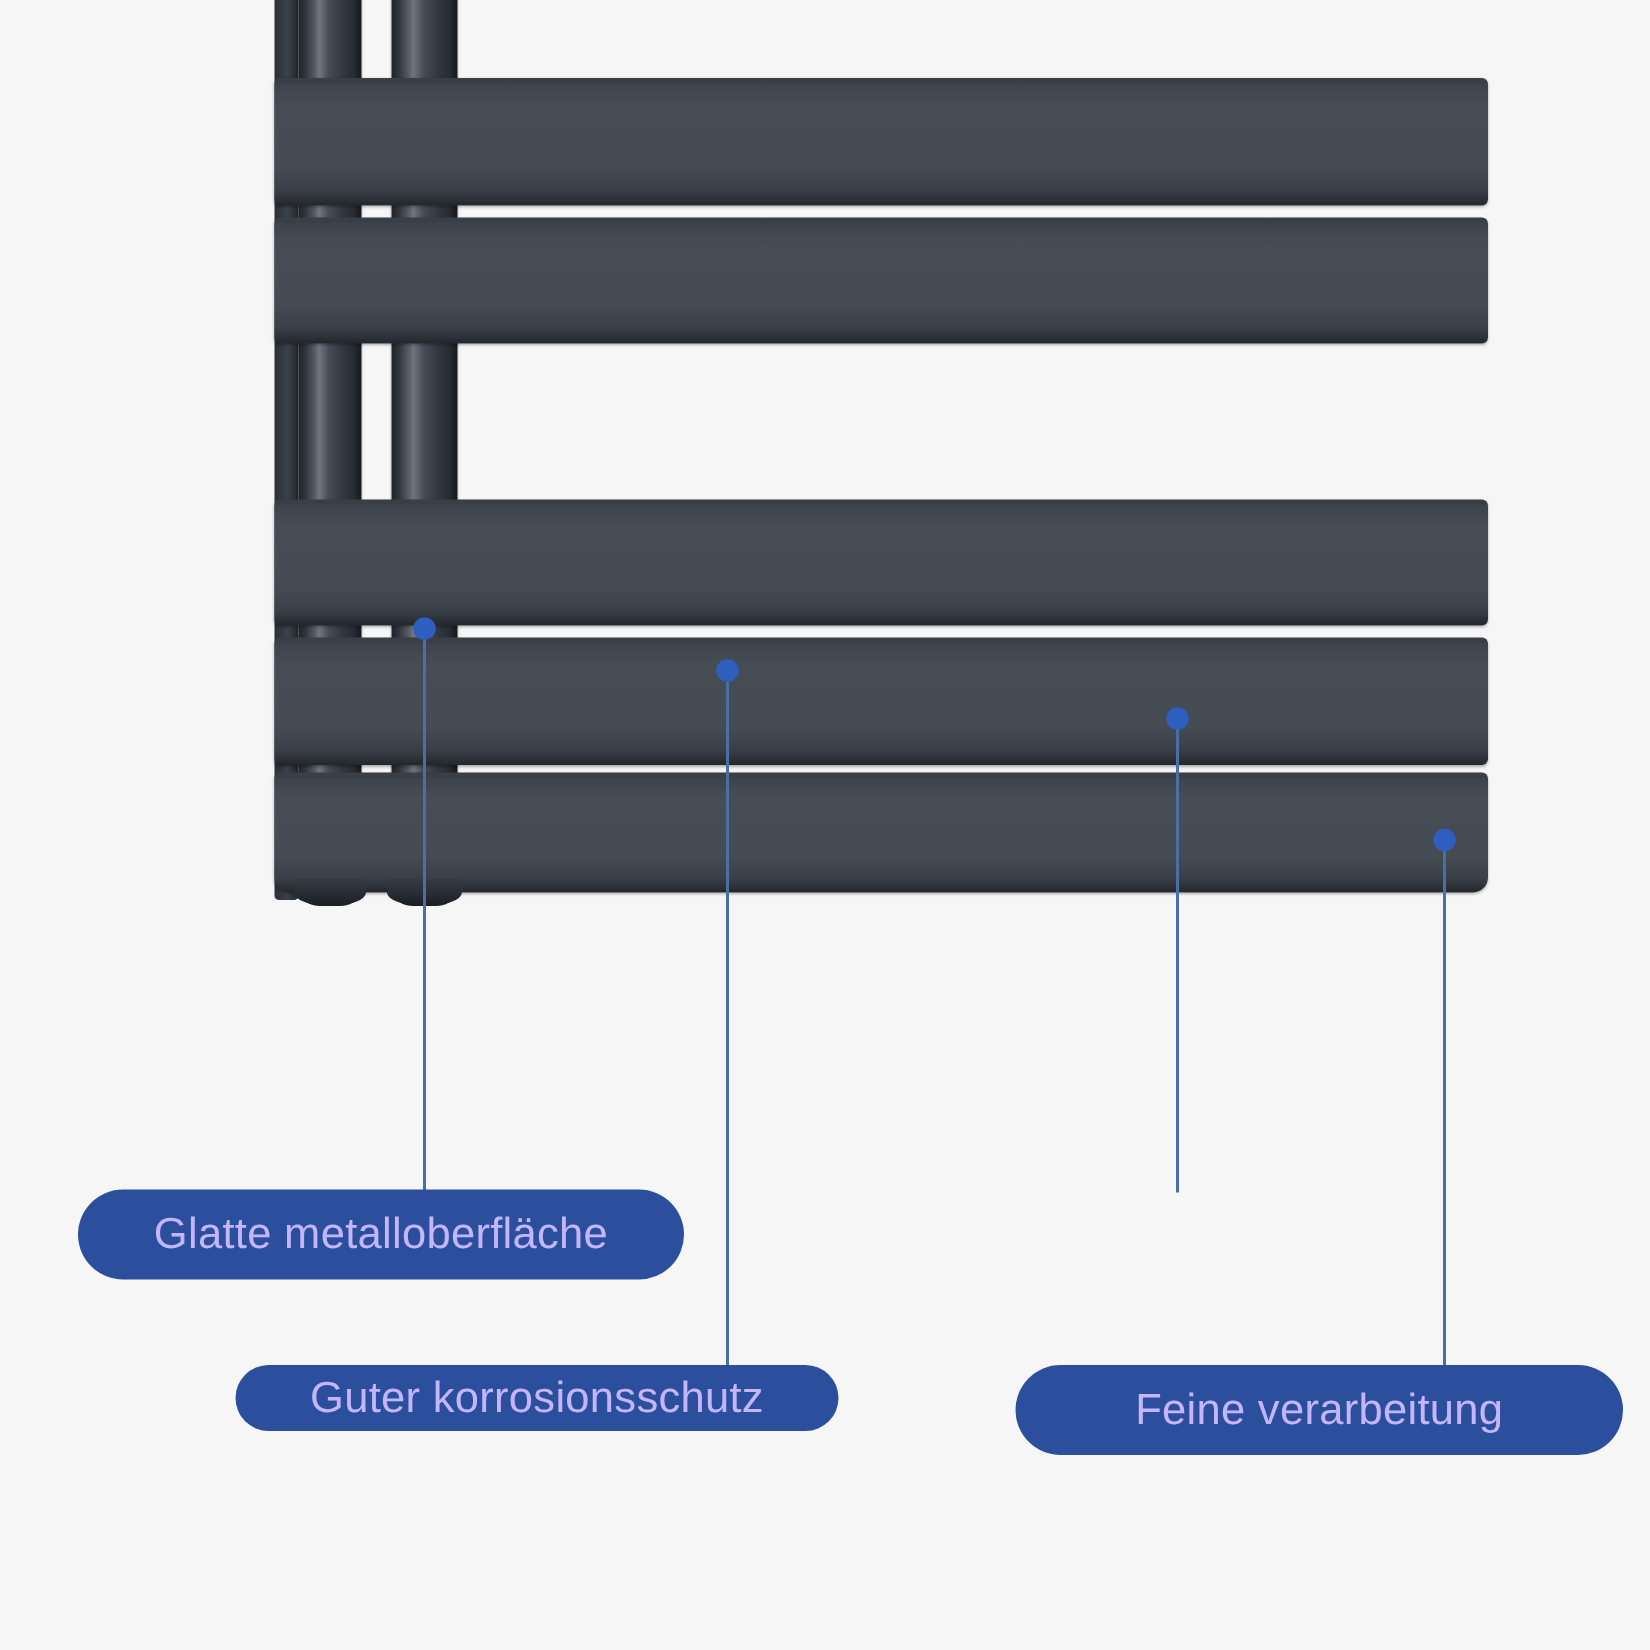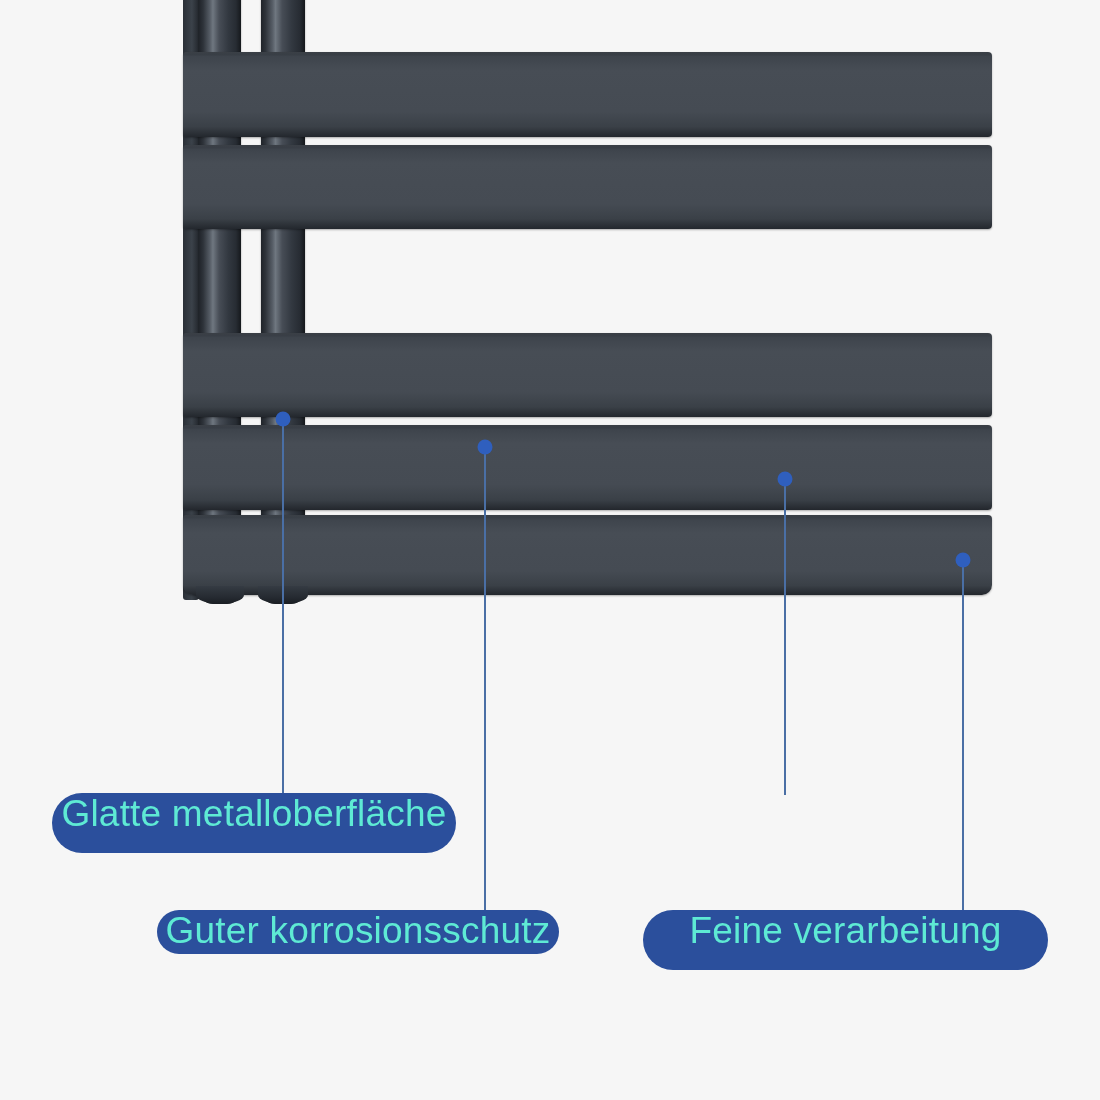--- a/index.html
+++ b/index.html
@@ -119,35 +119,35 @@
     position: absolute;
     left: 0; top: 0;
     width: 1100px; height: 1100px;
     pointer-events: none;
   }
   #callouts svg { display: block; }
 
   .pill {
     position: absolute;
     display: flex;
-    align-items: flex-start;
+    align-items: center;
     justify-content: center;
     background: #2b4f9c;
-    color: #5eead4;
+    color: #c4b5fd;
     border-radius: 999px;
-    font-size: 37px;
+    font-size: 29px;
     letter-spacing: .2px;
     white-space: nowrap;
     pointer-events: auto;
     cursor: default;
   }
   #pill-1 { left: 52px;  top: 793px; width: 404px; height: 60px; }
   #pill-2 { left: 541px; top: 793px; width: 399px; height: 60px; }
   #pill-3 { left: 157px; top: 910px; width: 402px; height: 44px; }
-  #pill-4 { left: 643px; top: 910px; width: 405px; height: 60px; }
+  #pill-4 { left: 677px; top: 910px; width: 405px; height: 60px; }
 </style>
 </head>
 <body>
 
 <div id="stage">
 
   <div id="product">
 
     <div id="pipe-left-rail"></div>
     <div class="pipe" id="pipe-1"></div>

